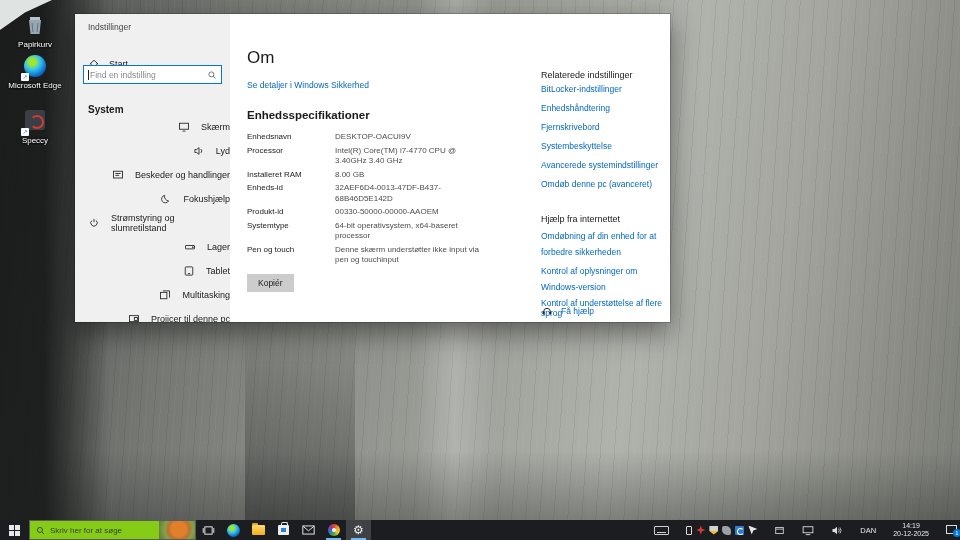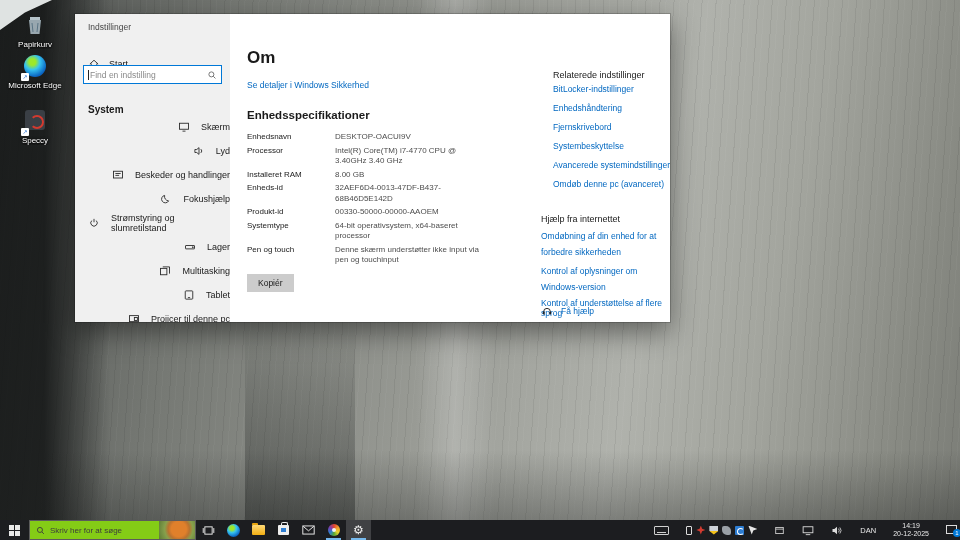--- a/index.html
+++ b/index.html
@@ -50,21 +50,21 @@
     border:1.6px solid #0078d7;display:flex;align-items:center;padding:0 4px;}
   .side-search input{flex:1;border:none;outline:none;font-size:8.5px;color:#1a1a1a;background:transparent;min-width:0;padding:0;}
   .side-search input::placeholder{color:#8a8a8a;}
   .caret-bar{width:1px;height:10px;background:#222;margin-right:1px;}
   .side-section{position:absolute;left:13px;top:90px;font-size:10px;font-weight:bold;color:#1a1a1a;}
   .side-items{position:absolute;left:0;top:101px;width:100%;}
   .side-item{height:24px;display:flex;align-items:center;gap:11px;padding-left:13px;font-size:9px;color:#1a1a1a;cursor:default;justify-content:flex-end;}
   .sicon{width:12px;height:12px;flex:0 0 12px;}
 
   .content{position:absolute;left:155px;top:0;right:0;bottom:0;background:#fff;padding:34px 0 0 17px;}
-  .page-title{margin:0;font-size:17px;font-weight:700;color:#1a1a1a;}
+  .page-title{margin:0;font-size:17px;font-weight:400;color:#1a1a1a;}
   .status-text{margin-top:10px;width:212px;font-size:11px;line-height:1.35;color:#1a1a1a;}
   .sec-link{display:inline-block;margin-top:12px;font-size:8.5px;color:#0067c0;text-decoration:none;}
   .specs-heading{margin-top:17px;font-size:11.5px;font-weight:bold;color:#1a1a1a;}
   .spec-table{margin-top:11px;}
   .spec-row{margin-bottom:3px;font-size:8px;line-height:10.5px;}
   .spec-label{display:inline-block;width:88px;vertical-align:top;color:#1a1a1a;}
   .spec-value{display:inline-block;width:150px;vertical-align:top;color:#4d4d4d;}
   .win-btn{display:block;background:#cccccc;border:1px solid #cccccc;color:#1a1a1a;font-size:8.5px;
     padding:3px 10px;cursor:default;}
   .btn-copy{margin-top:8px;}
@@ -221,31 +221,31 @@
         </div>
         <div class="side-item">
           <svg class="sicon" viewBox="0 0 16 16" fill="none" stroke="#2b2b2b" stroke-width="1.2">
             <rect x="2" y="6" width="12" height="4.5" rx=".5"></rect>
               <circle cx="11.8" cy="8.2" r=".6" fill="#2b2b2b"></circle>
           </svg>
           <span>Lager</span>
         </div>
         <div class="side-item">
           <svg class="sicon" viewBox="0 0 16 16" fill="none" stroke="#2b2b2b" stroke-width="1.2">
+            <rect x="3" y="2.5" width="10" height="11" rx="1"></rect>
+              <path d="M6.5 11.5h3"></path>
+          </svg>
+          <span>Tablet</span>
+        </div>
+        <div class="side-item">
+          <svg class="sicon" viewBox="0 0 16 16" fill="none" stroke="#2b2b2b" stroke-width="1.2">
             <rect x="2" y="4.5" width="8.5" height="8.5"></rect>
               <path d="M5 2.5h9v9"></path>
           </svg>
           <span>Multitasking</span>
-        </div>
-        <div class="side-item">
-          <svg class="sicon" viewBox="0 0 16 16" fill="none" stroke="#2b2b2b" stroke-width="1.2">
-            <rect x="3" y="2.5" width="10" height="11" rx="1"></rect>
-              <path d="M6.5 11.5h3"></path>
-          </svg>
-          <span>Tablet</span>
         </div>
         <div class="side-item">
           <svg class="sicon" viewBox="0 0 16 16" fill="none" stroke="#2b2b2b" stroke-width="1.2">
             <rect x="2" y="3.5" width="12" height="8"></rect>
               <rect x="8.5" y="6" width="4" height="4" fill="#f0f0f0"></rect>
           </svg>
           <span>Projicer til denne pc</span>
         </div>
       </div>
     </div>
@@ -283,21 +283,21 @@
         </div>
         <div class="spec-row">
           <span class="spec-label">Pen og touch</span><span class="spec-value">Denne skærm understøtter ikke input via pen og touchinput</span>
         </div>
       </div>
 
       <button class="win-btn btn-copy">Kopiér</button>
       
     </div>
 
-    <div class="right-col-sec" style="top:56px;margin-left:12px;">
+    <div class="right-col-sec" style="top:56px;">
       <div class="rc-heading">Relaterede indstillinger</div>
       <a class="rc-link" href="#">BitLocker-indstillinger</a>
       <a class="rc-link" href="#">Enhedshåndtering</a>
       <a class="rc-link" href="#">Fjernskrivebord</a>
       <a class="rc-link" href="#">Systembeskyttelse</a>
       <a class="rc-link" href="#">Avancerede systemindstillinger</a>
       <a class="rc-link" href="#">Omdøb denne pc (avanceret)</a>
     </div>
 
     <div class="right-col-sec" style="top:200px;">

